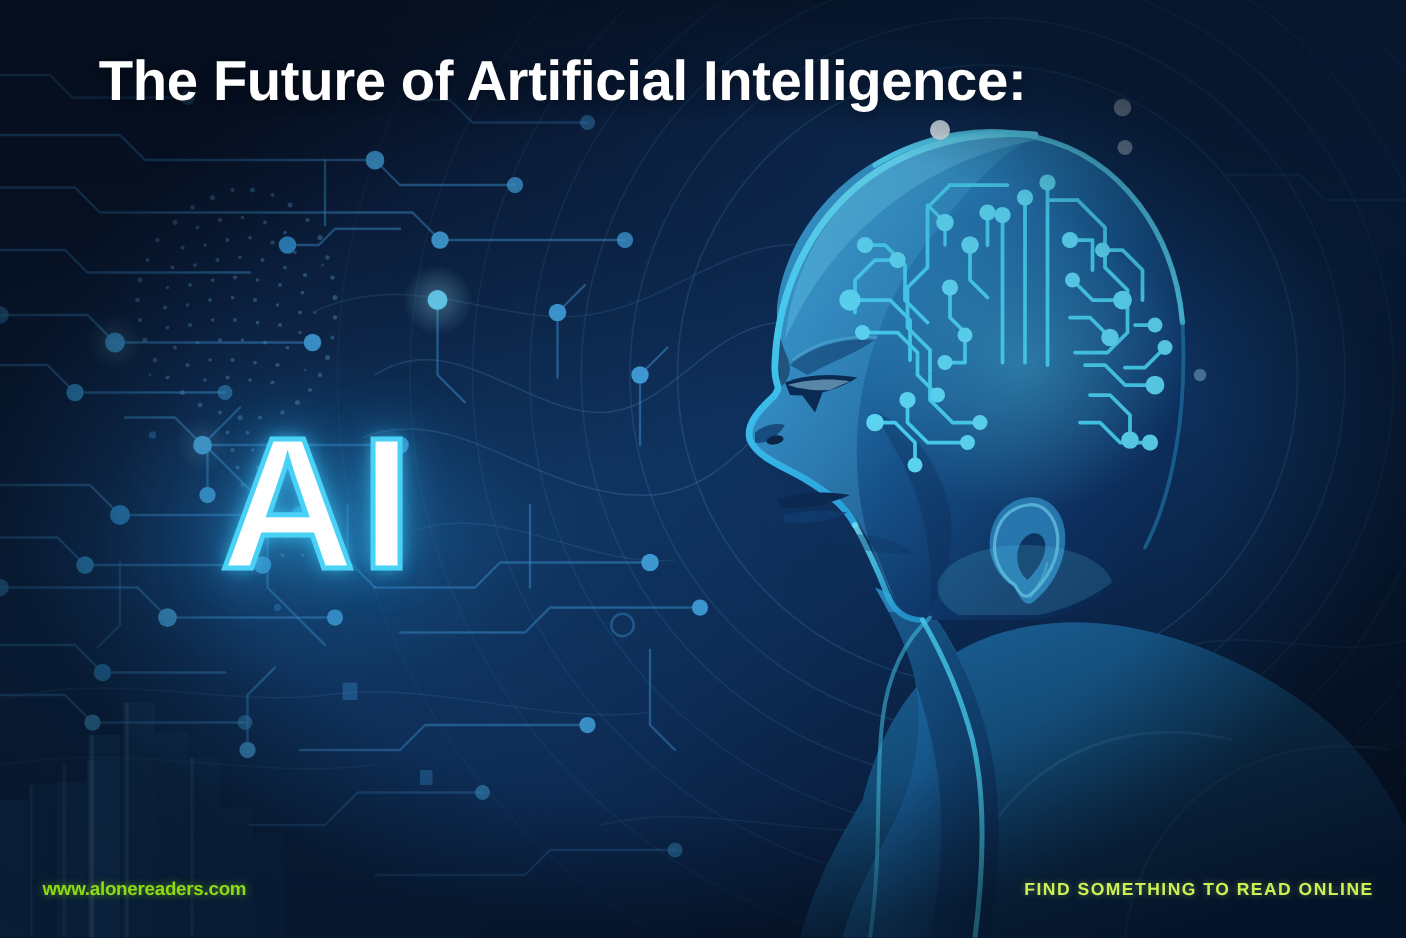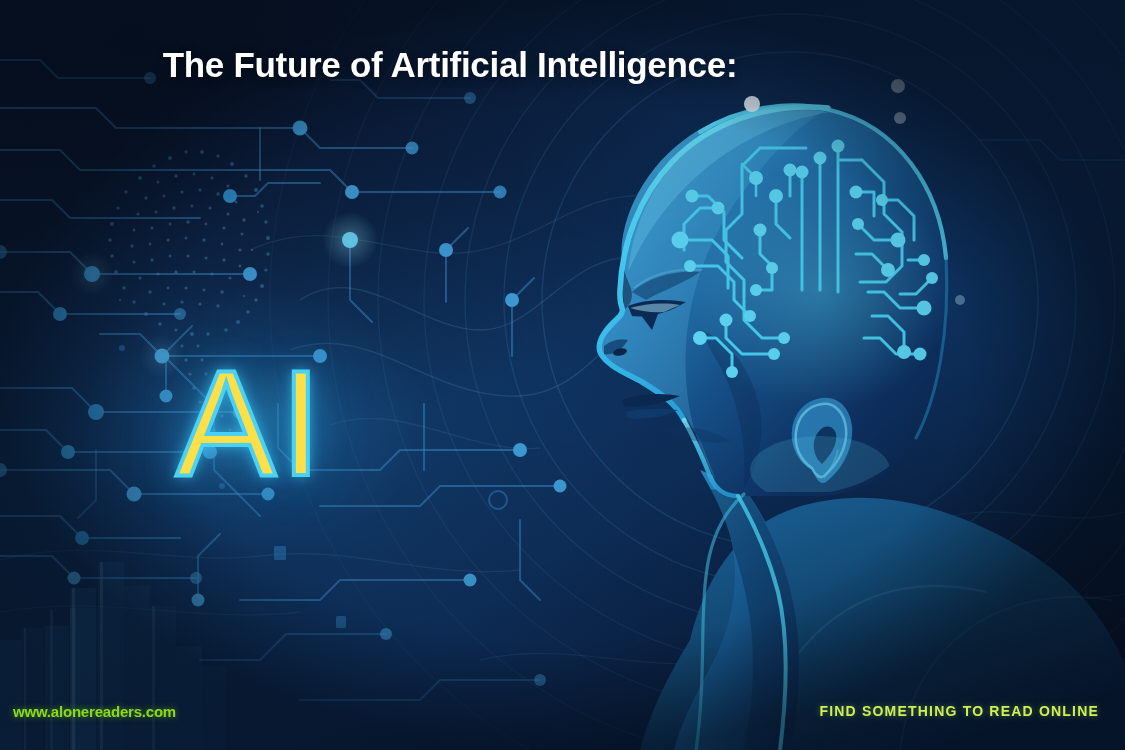--- a/index.html
+++ b/index.html
@@ -10,38 +10,38 @@
   }
   #stage svg.layer{position:absolute;left:0;top:0;width:1125px;height:750px;display:block;}
 
   
   .title-block{
     position:absolute;left:0;top:38px;width:900px;
     text-align:center;z-index:40;pointer-events:none;
   }
   .title-line{
     display:block;color:#ffffff;font-weight:bold;
-    font-size:35px;line-height:53px;letter-spacing:-0.3px;
+    font-size:45px;line-height:53px;letter-spacing:-0.3px;
     text-shadow:0 2px 10px rgba(0,0,0,.45);
   }
 
   
   .ai-word{
-    position:absolute;left:176px;top:348px;z-index:35;
-    font-size:150px;font-weight:normal;line-height:150px;
+    position:absolute;left:176px;top:327px;z-index:35;
+    font-size:150px;font-weight:bold;line-height:150px;
     letter-spacing:4px;
-    color:#fde047;
+    color:#ffffff;
     -webkit-text-stroke:4px #49d2f5;
     text-shadow:0 0 14px rgba(60,200,245,.85),0 0 34px rgba(50,170,230,.55),0 0 60px rgba(40,140,210,.4);
     pointer-events:none;
   }
 
   
   .url-text{
-    position:absolute;left:13px;top:703px;z-index:45;
+    position:absolute;left:34px;top:703px;z-index:45;
     font-size:15px;font-weight:bold;color:#8ddb14;
     letter-spacing:-0.2px;
     text-shadow:0 0 7px rgba(140,220,20,.55);
   }
   .tagline-text{
     position:absolute;right:26px;top:703px;z-index:45;
     font-size:14px;font-weight:bold;color:#cdf055;
     letter-spacing:1.2px;
     text-shadow:0 0 6px rgba(190,240,90,.4);
   }

